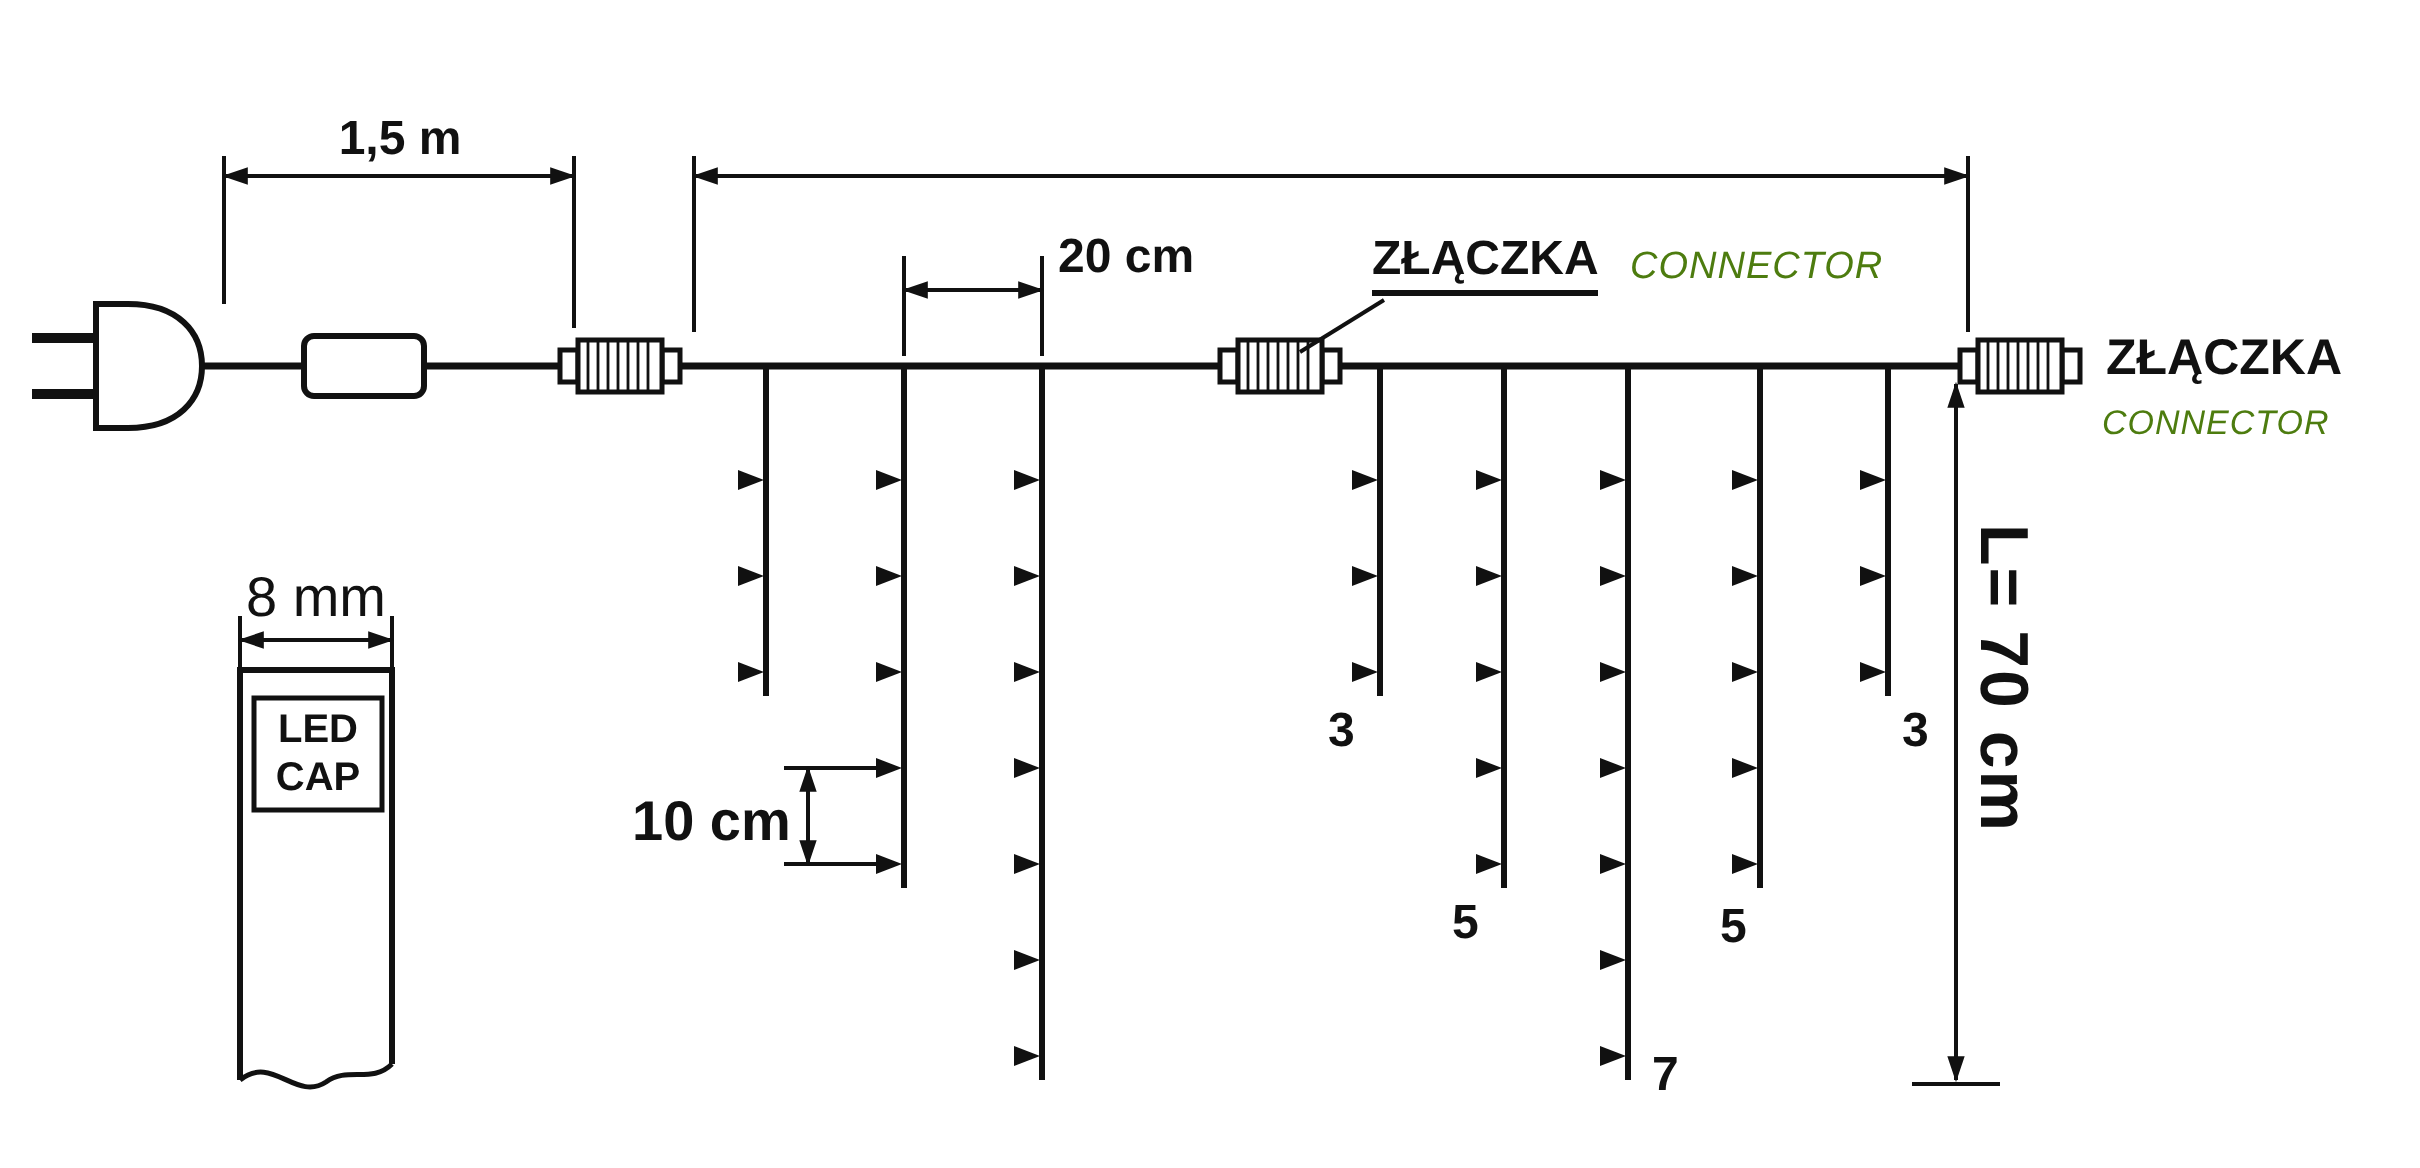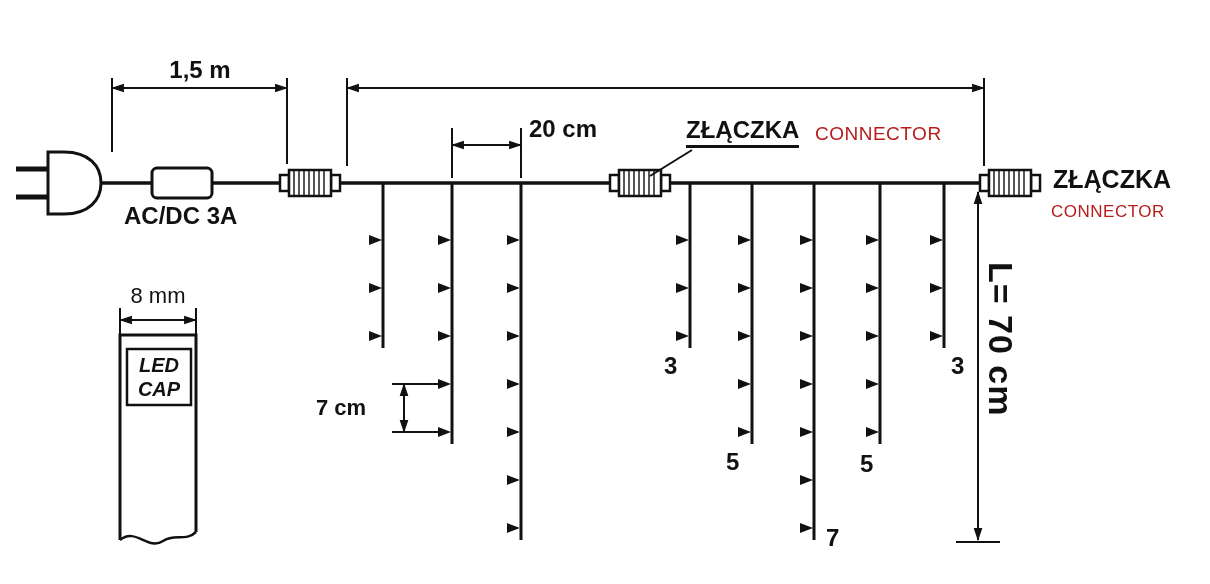--- a/index.html
+++ b/index.html
@@ -9,37 +9,37 @@
     width: 1210px;
     height: 584px;
     background: #ffffff;
     overflow: hidden;
     font-family: "Liberation Sans", "DejaVu Sans", sans-serif;
     color: #111;
   }
   .art { position: absolute; left: 0; top: 0; }
   .lbl { position: absolute; white-space: nowrap; color: #111; line-height: 1.1; }
   .b { font-weight: 700; }
-  .s22 { font-size: 22px; }
+  .s22 { font-size: 28px; }
   .s24 { font-size: 24px; text-align: right; }
   .s25 { font-size: 25px; }
-  .gray { color: #b91c1c; }
+  .gray { color: #4d7c0f; font-style: italic; }
   .underline { border-bottom: 3px solid #111; padding-bottom: 2px; }
   .vert {
     writing-mode: vertical-rl;
     text-orientation: sideways;
     font-size: 34px;
     font-weight: 700;
     letter-spacing: 1px;
   }
   .center { text-align: center; }
   .num { position: absolute; font-weight: 700; font-size: 24px; color: #111; }
   .capbox {
     position: absolute; left: 127px; top: 353px; width: 64px;
-    text-align: center; font-weight: 700; font-size: 20px; line-height: 1.2; font-style: italic;
+    text-align: center; font-weight: 700; font-size: 20px; line-height: 1.2;
   }
 </style>
 </head>
 <body>
 
 <div class="canvas">
 
   <svg class="art" width="1210" height="584" viewBox="0 0 1210 584">
     <defs>
       <marker id="ah" viewBox="0 0 12 10" markerWidth="13" markerHeight="11" refX="11" refY="5" orient="auto-start-reverse" markerUnits="userSpaceOnUse">
@@ -160,23 +160,22 @@
   </svg>
 
   <div class="lbl b s24 center" style="left:140px; top:57px; width:120px;">1,5 m</div>
 
 
   <div class="lbl b s24" style="left:529px; top:116px;">20 cm</div>
 
   <div class="lbl b s24 underline" style="left:686px; top:117px;">ZŁĄCZKA</div>
   <div class="lbl gray" style="left:815px; top:124px; font-size:19px; letter-spacing:0.5px;">CONNECTOR</div>
 
-  <div class="lbl b s24" style="left:124px; top:203px;">AC/DC 3A</div>
 
-  <div class="lbl b s22" style="left:316px; top:396px;">7 cm</div>
+  <div class="lbl b s22" style="left:316px; top:396px;">10 cm</div>
 
   <div class="lbl vert" style="left:982px; top:262px;">L= 70 cm</div>
 
   <div class="lbl b s25" style="left:1053px; top:166px;">ZŁĄCZKA</div>
   <div class="lbl gray" style="left:1051px; top:203px; font-size:17px; letter-spacing:0.5px;">CONNECTOR</div>
 
   <div class="lbl s22 center" style="left:120px; top:284px; width:76px;">8 mm</div>
 
   <div class="capbox">
     <div>LED</div>

